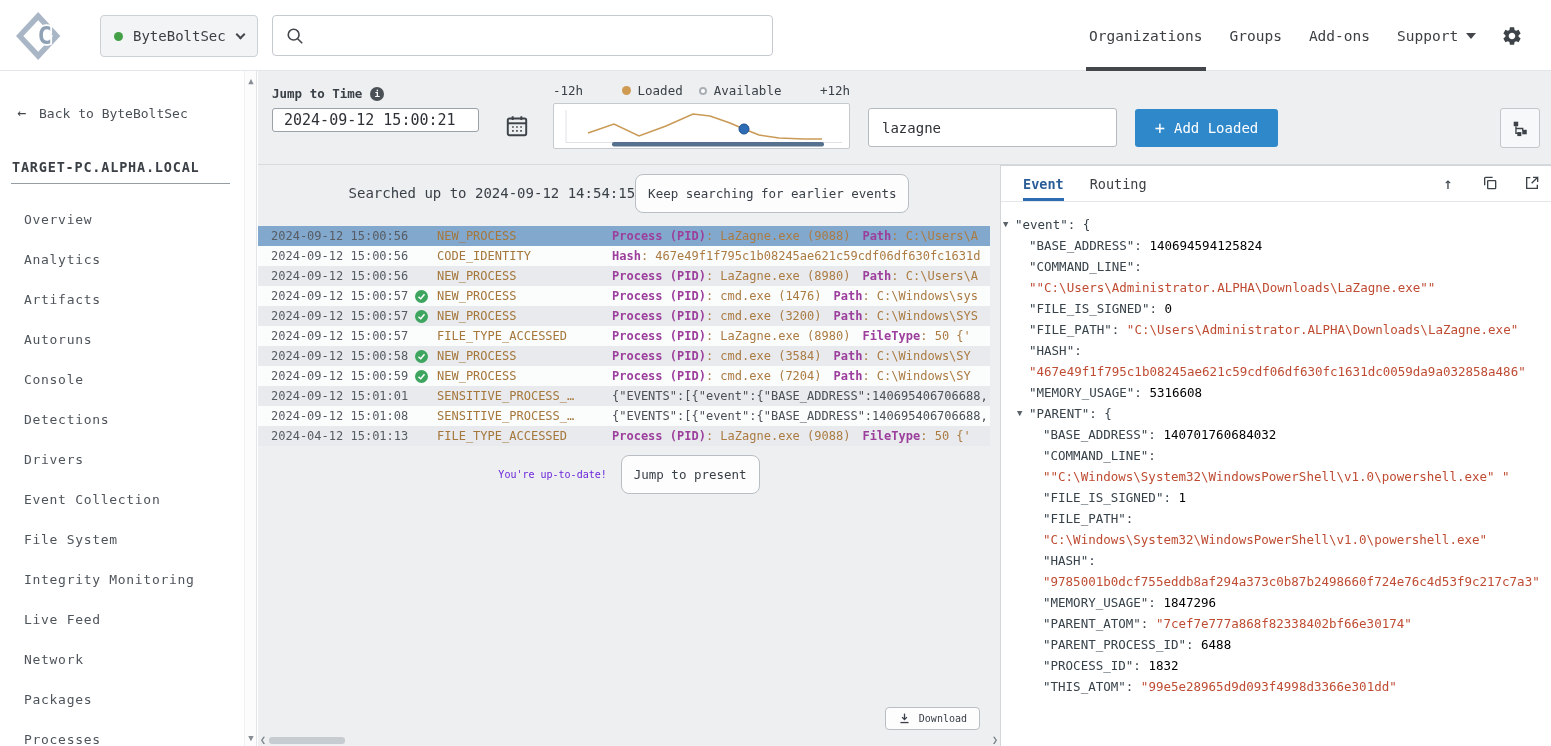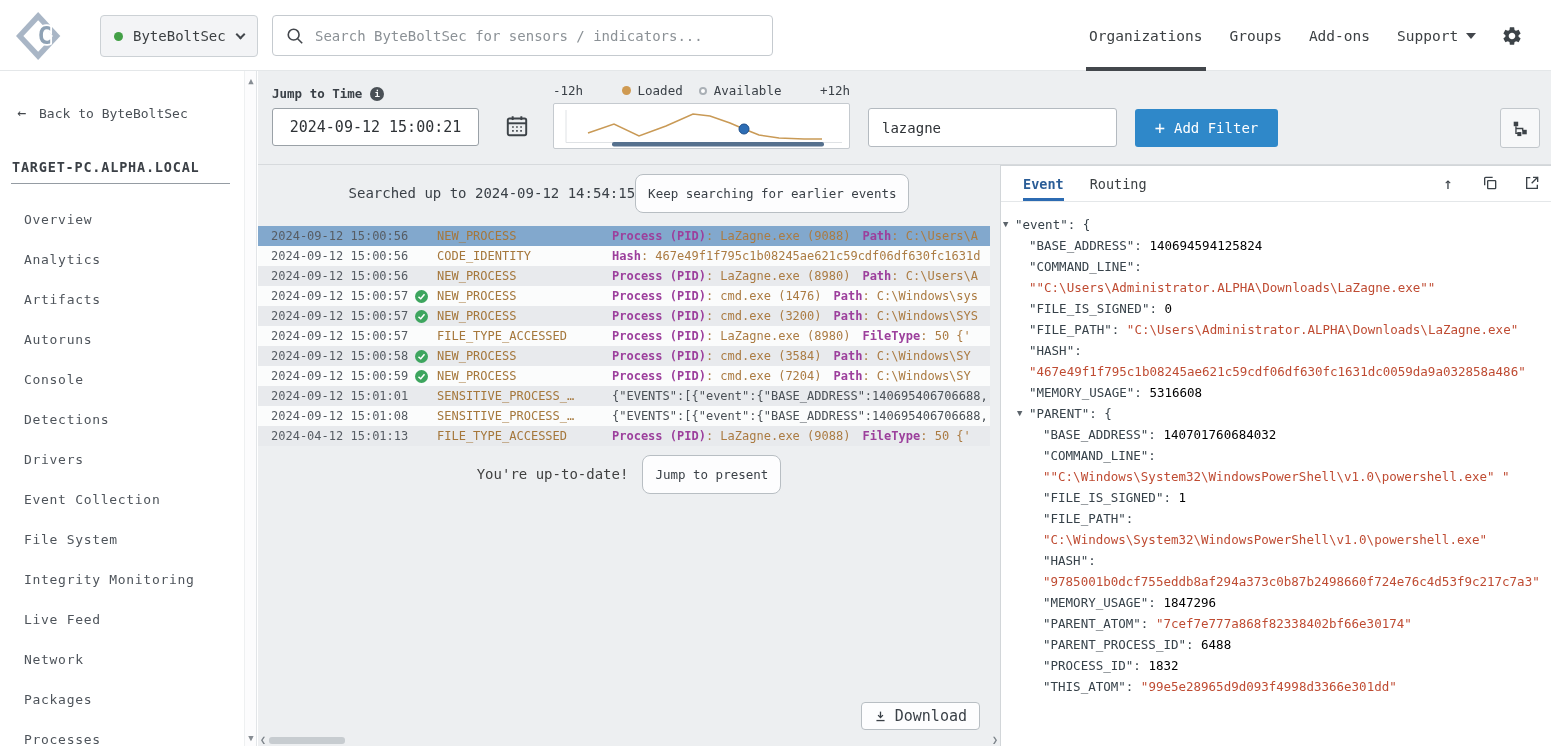--- a/index.html
+++ b/index.html
@@ -44,22 +44,22 @@
     border-left:1px solid #eef0f1; }
   .scroll-caret { position:absolute; left:1px; width:10px; text-align:center; font-size:9px; color:#878d93; cursor:pointer; }
 
   
   .main { position:absolute; left:258px; top:71px; width:1293px; height:675px; background:#edeff1; }
   .filterrow { position:absolute; left:0; top:0; width:1293px; height:94px; border-bottom:1px solid #d7dadd; }
   .jump-label { position:absolute; left:14px; top:15px; display:flex; align-items:center; gap:8px;
     font-size:12.5px; font-weight:bold; color:#3a4047;text-align:center; }
   .info-icon { width:14px; height:14px; border-radius:50%; background:#4a5056; color:#fff; font-size:9px;
     font-weight:bold; display:flex; align-items:center; justify-content:center; font-style:normal; }
-  .dt-input { position:absolute; left:14px; top:37px; width:207px; height:38px; border:1px solid #9aa1a7;
-    border-radius:3px; background:#fff; font-family:inherit; font-size:15px; color:#2e3236; padding:0 11px;text-align:center; }
+  .dt-input { position:absolute; left:14px; top:37px; width:207px; height:24px; border:1px solid #9aa1a7;
+    border-radius:3px; background:#fff; font-family:inherit; font-size:15px; color:#2e3236; padding:0 11px; }
   .cal-btn { position:absolute; left:246px; top:41px; width:28px; height:28px; border:none; background:none; cursor:pointer; }
   .spark-labels { position:absolute; left:295px; top:12px; width:297px; display:flex; align-items:center;
     justify-content:space-between; font-size:12.5px; color:#3a4047; }
   .legend { display:flex; align-items:center; gap:16px; }
   .leg-item { display:flex; align-items:center; gap:7px; }
   .leg-dot { width:9px; height:9px; border-radius:50%; }
   .leg-dot.hollow { background:#fff; border:2px solid #aab0b6; width:8px; height:8px; }
   .spark-box { position:absolute; left:295px; top:32px; width:297px; height:46px; background:#fff;
     border:1px solid #c5cacf; border-radius:2px; }
   .filter-input { position:absolute; left:610px; top:37px; width:249px; height:39px; border:1px solid #b4bac0;
@@ -90,23 +90,23 @@
     align-items:center; justify-content:center; }
   .c-type { width:150px; flex:none; margin-right:25px; color:#a5773b; overflow:hidden; }
   .c-details { flex:1; overflow:hidden; color:#3f474e; }
   .seg { margin-left:12px; }
   .seg:first-child { margin-left:0; }
   .seg-k { color:#9c3f9c; font-weight:bold; }
   .seg-v { color:#ab7b42; }
   .seg-c { color:#4a5056; }
   .uptodate { position:absolute; left:0; top:295px; width:100%; height:28px; display:flex;
     align-items:center; justify-content:center; gap:14px; }
-  .uptodate-text { font-size:14px; color:#404040; }
+  .uptodate-text { font-size:10px; color:#6d28d9; }
   .download-btn { position:absolute; right:20px; bottom:16px; display:flex; align-items:center; gap:8px;
-    background:#fdfdfe; border:1px solid #b8bec3; border-radius:4px; font-family:inherit; font-size:15px;
+    background:#fdfdfe; border:1px solid #b8bec3; border-radius:4px; font-family:inherit; font-size:10px;
     color:#3a4047; padding:4px 12px; cursor:pointer; }
   .hscroll { position:absolute; left:0; bottom:0; width:742px; height:10px; }
   .hs-arrow { position:absolute; top:-2px; font-size:10px; color:#7d848a; cursor:pointer; }
   .hs-thumb { position:absolute; left:11px; top:1px; width:76px; height:7px; background:#c7ccd0; border-radius:3px; cursor:pointer; }
 
   
   .detail { position:absolute; left:742px; top:94px; width:600px; height:581px; background:#fff;
     border-left:1px solid #d2d6d9; border-top:1px solid #d2d6d9; }
   .tabs { position:absolute; left:0; top:0; width:100%; height:36px; border-bottom:1px solid #e4e7e9;
     display:flex; align-items:stretch; padding-left:22px; gap:26px; }
@@ -144,21 +144,20 @@
     <span>ByteBoltSec</span>
     <span class="chev"></span>
   </button>
   <div class="searchbox">
     <span>
       <svg width="18" height="18" viewBox="0 0 20 20">
           <circle cx="8.5" cy="8.5" r="6" fill="none" stroke="#43474c" stroke-width="1.8"></circle>
           <line x1="13" y1="13" x2="18" y2="18" stroke="#43474c" stroke-width="1.8"></line>
         </svg>
     </span>
-    <input placeholder="Search ByteBoltSec for sensors / indicators..." style="">
   </div>
   <nav class="topnav" id="topnav">
       <div class="topnav-item active">
         <span>Organizations</span>
       </div>
       <div class="topnav-item">
         <span>Groups</span>
       </div>
       <div class="topnav-item">
         <span>Add-ons</span>
@@ -251,21 +250,21 @@
           <line x1="12" y1="6" x2="12" y2="38.5" stroke="#dfe2e5" stroke-width="1"></line>
           <line x1="12" y1="38.5" x2="288" y2="38.5" stroke="#dfe2e5" stroke-width="1"></line>
           <rect x="58" y="38" width="212" height="4.5" rx="2" fill="#56718e"></rect>
           <polyline points="34,29 60,20 85,32 112,22 139,10 156,12 176,19 190,25 205,31 225,34 250,35 268,35" fill="none" stroke="#c99a56" stroke-width="1.6"></polyline>
           <circle cx="190" cy="25" r="5" fill="#2d6db5" stroke="#1d4f8c" stroke-width="1"></circle>
         </svg>
     </div>
     <input class="filter-input" value="lazagne" style="">
     <button class="add-filter-btn">
       <span class="add-plus">+</span>
-      <span>Add Filter</span>
+      <span>Add Loaded</span>
     </button>
     <button class="tree-btn">
       <span>
         <svg width="18" height="18" viewBox="0 0 20 20">
           <path d="M5.5 8 V16 H8 M5.5 10.5 H13 V13" stroke="#3d4348" stroke-width="1.5" fill="none"></path>
           <rect x="3" y="3" width="5" height="5" fill="#3d4348"></rect>
           <rect x="12.5" y="12" width="5" height="5" fill="#3d4348"></rect>
           <rect x="7" y="14.5" width="4.5" height="4.5" fill="#3d4348"></rect>
         </svg>
       </span>

